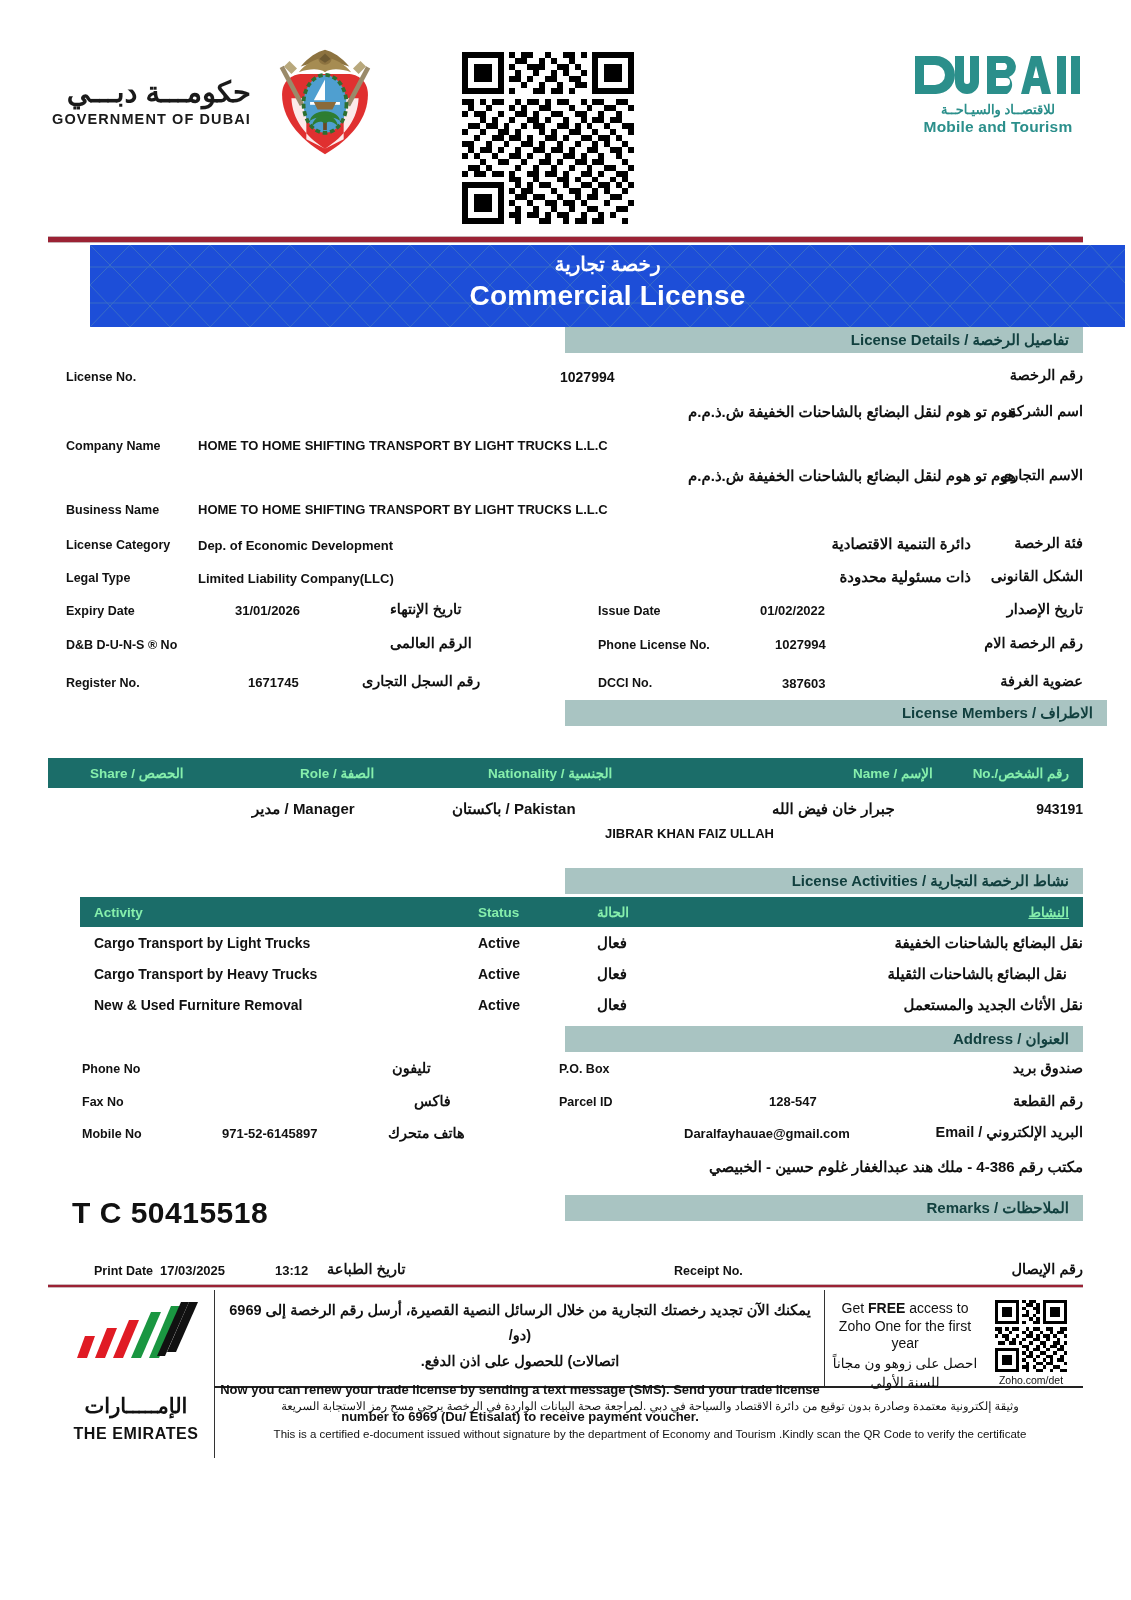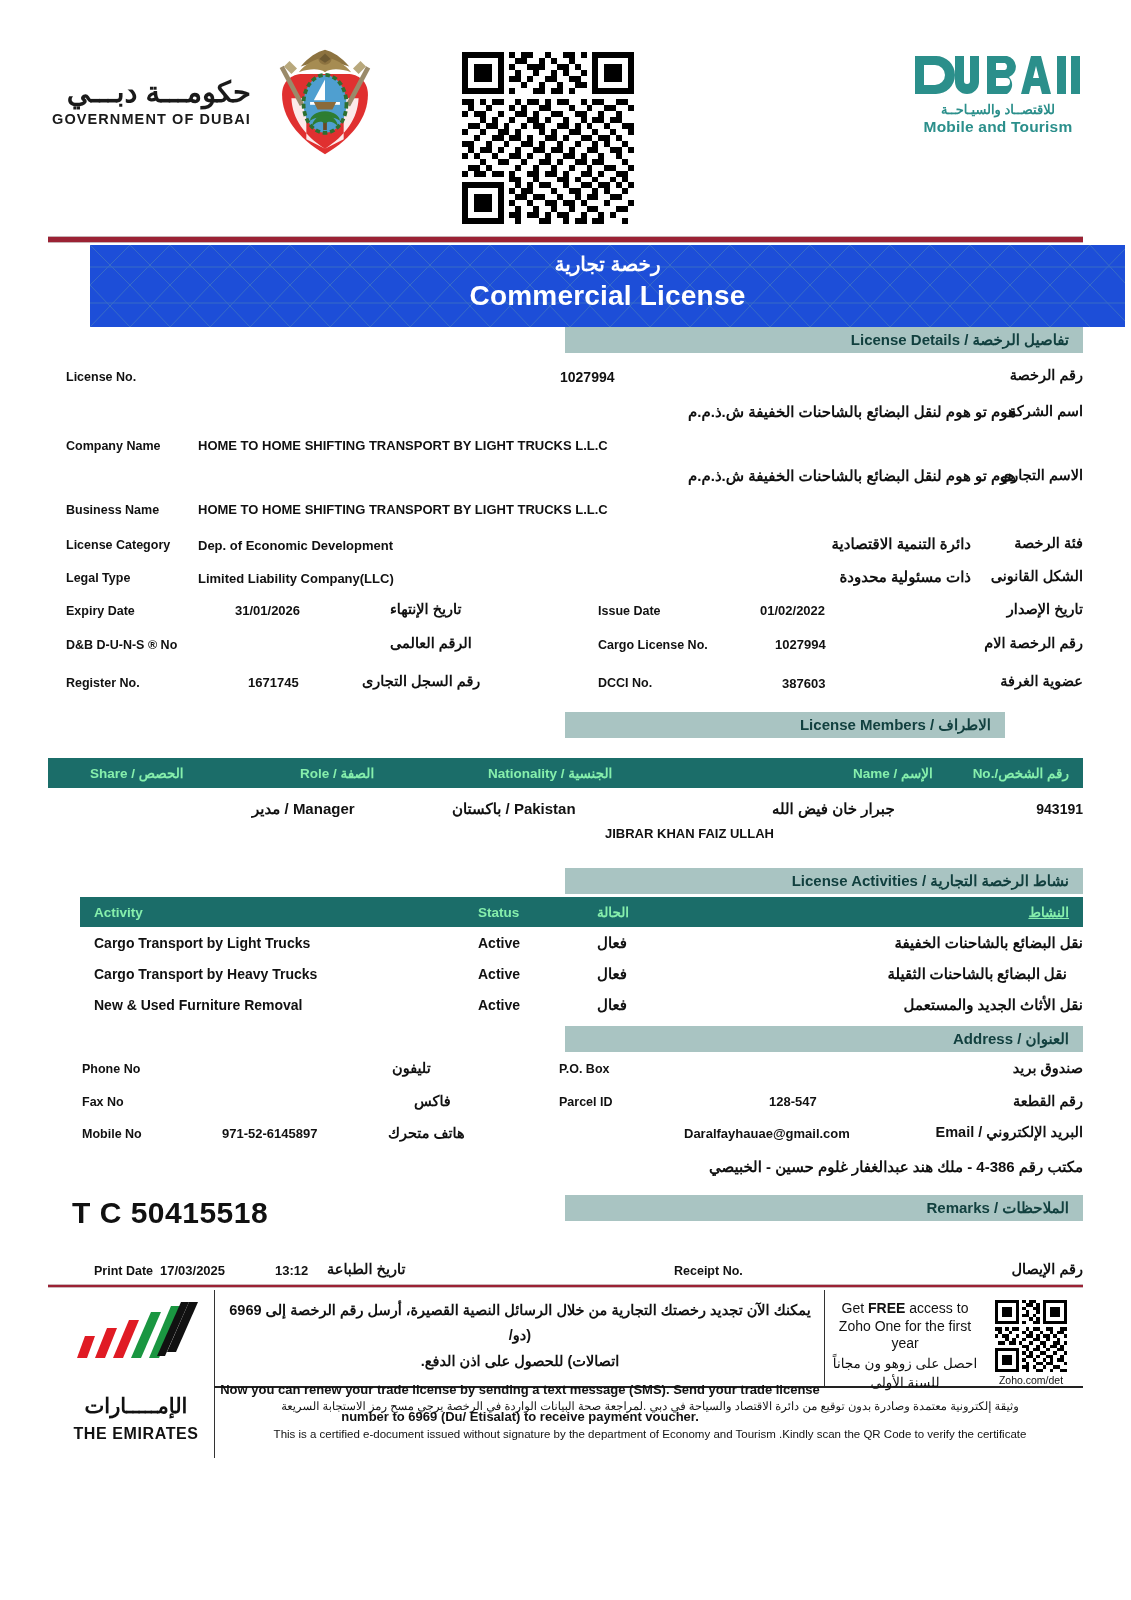--- a/index.html
+++ b/index.html
@@ -552,32 +552,32 @@
   <div class="t lbl-en" style="left:66px; top:604px;">Expiry Date</div>
   <div class="t val" style="left:235px; top:603px;">31/01/2026</div>
   <div class="t lbl-ar" style="left:390px; top:601px;">تاريخ الإنتهاء</div>
   <div class="t lbl-en" style="left:598px; top:604px;">Issue Date</div>
   <div class="t val" style="left:760px; top:603px;">01/02/2022</div>
   <div class="t lbl-ar" style="right:48px; top:601px;">تاريخ الإصدار</div>
 
   <div class="t lbl-en" style="left:66px; top:638px;">D&amp;B D-U-N-S ® No</div>
   <div class="t val" style="left:235px; top:637px;"></div>
   <div class="t lbl-ar" style="left:390px; top:635px;">الرقم العالمى</div>
-  <div class="t lbl-en" style="left:598px; top:638px;">Cargo License No.</div>
+  <div class="t lbl-en" style="left:598px; top:638px;">Phone License No.</div>
   <div class="t val" style="left:775px; top:637px;">1027994</div>
   <div class="t lbl-ar" style="right:48px; top:635px;">رقم الرخصة الام</div>
 
   <div class="t lbl-en" style="left:66px; top:676px;">Register No.</div>
   <div class="t val" style="left:248px; top:675px;">1671745</div>
   <div class="t lbl-ar" style="left:362px; top:673px;">رقم السجل التجارى</div>
   <div class="t lbl-en" style="left:598px; top:676px;">DCCI No.</div>
   <div class="t val" style="left:782px; top:676px;">387603</div>
   <div class="t lbl-ar" style="right:48px; top:673px;">عضوية الغرفة</div>
 
-  <div class="secbar" style="left:565px; top:700px; width:440px;margin-top:12px;">
+  <div class="secbar" style="left:565px; top:700px; width:542px;">
     <span>الاطراف  /  License Members</span>
   </div>
 
   <div class="thead" style="left:48px; top:758px; width:1035px;">
     <div class="th" style="left:42px;">Share / الحصص</div>
     <div class="th" style="left:252px;">Role / الصفة</div>
     <div class="th" style="left:440px;">Nationality / الجنسية</div>
     <div class="th" style="left:805px;">Name / الإسم</div>
     <div class="th rtl" style="right:14px;">رقم الشخص/.No</div>
   </div>

